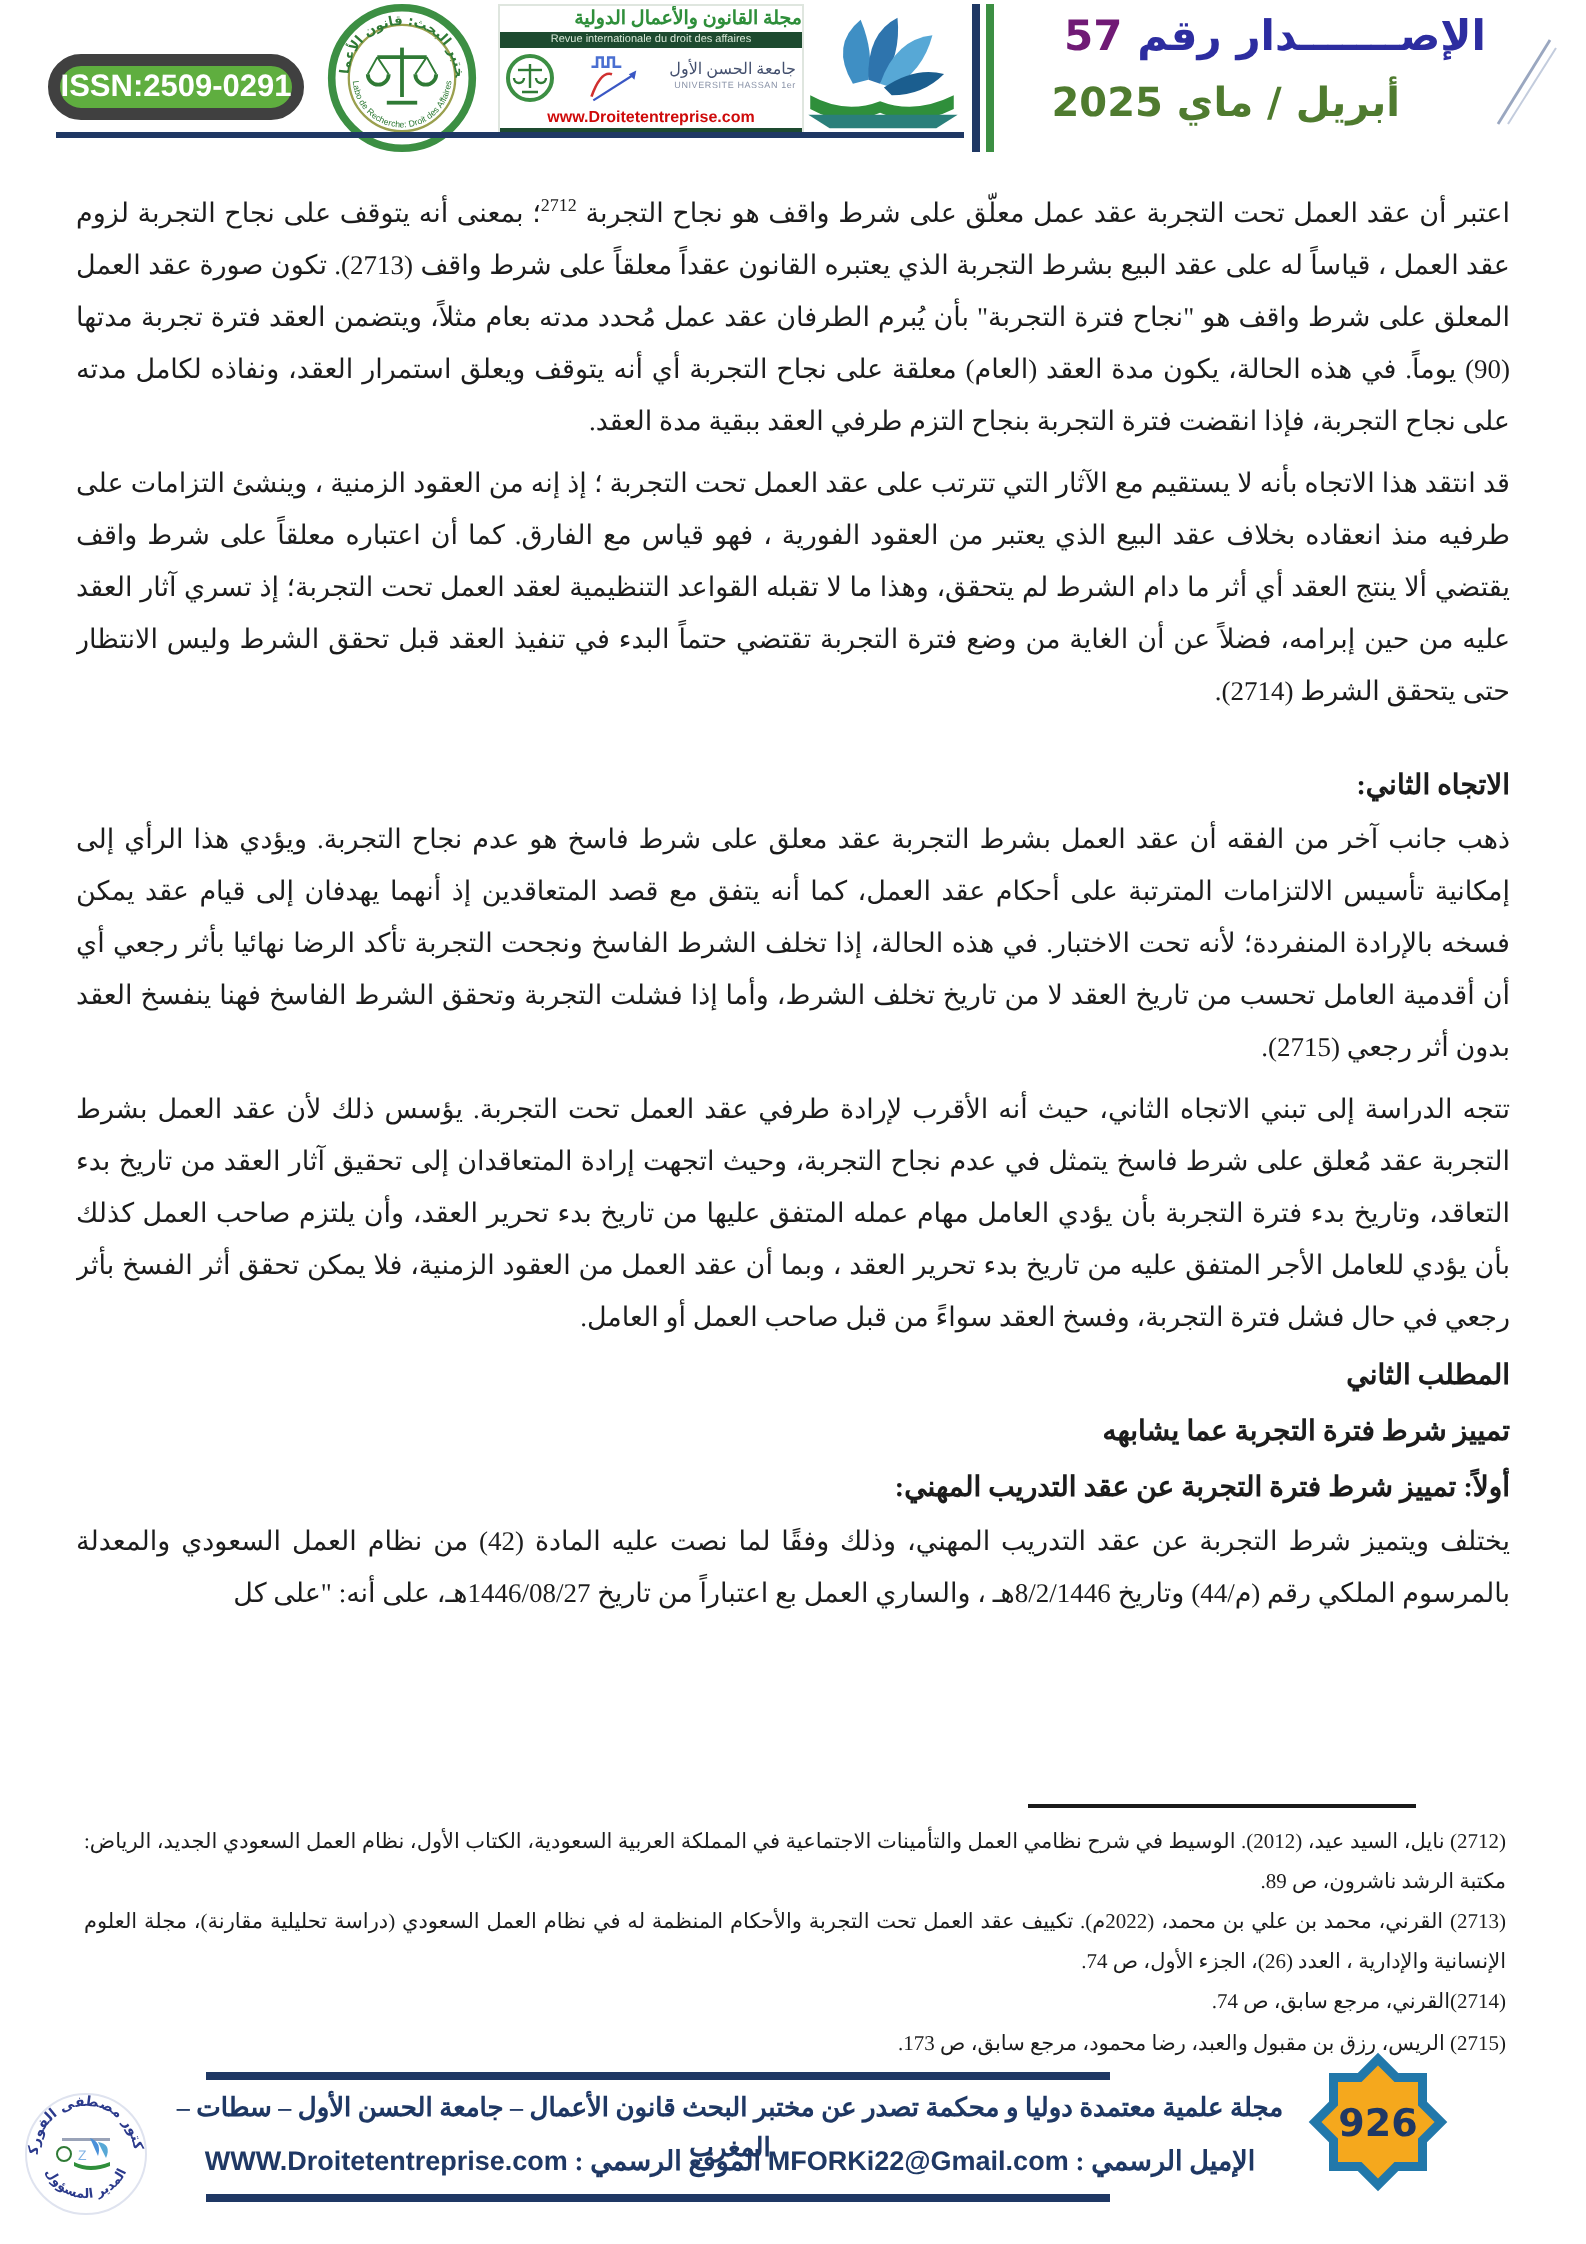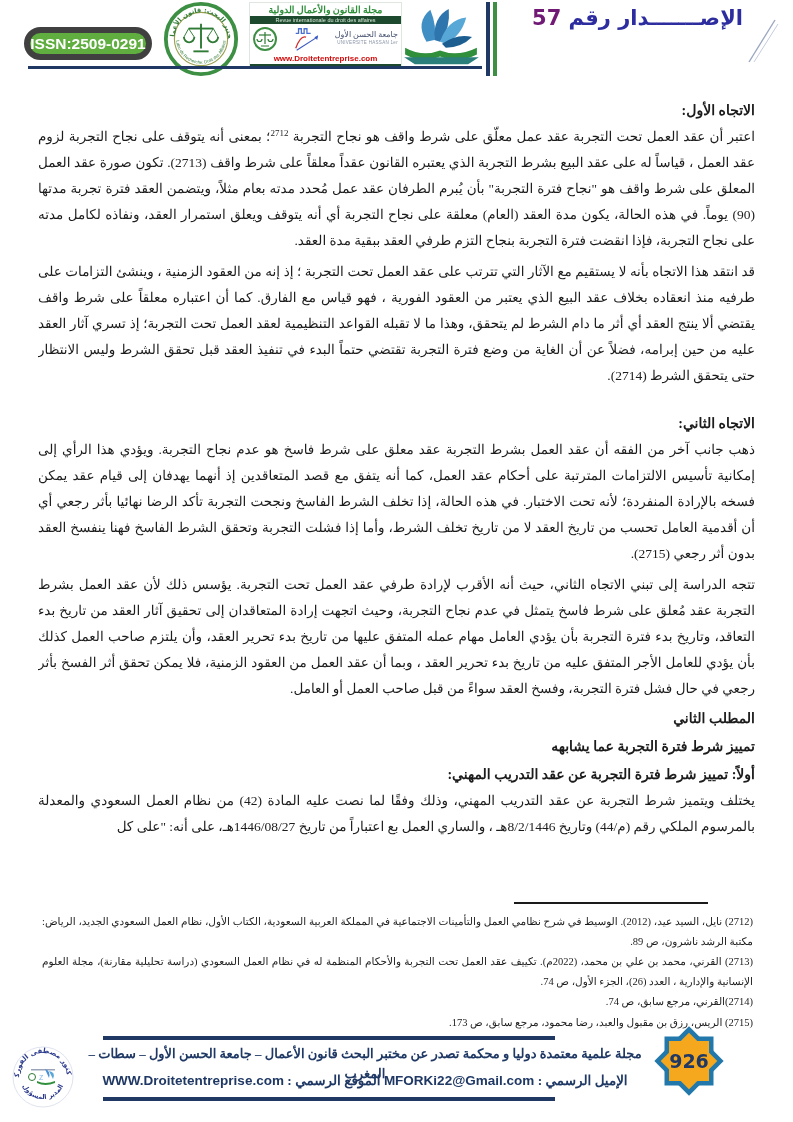--- a/index.html
+++ b/index.html
@@ -8,21 +8,21 @@
 
   
   .header{position:absolute;top:0;left:0;width:793px;height:88px;background:#fff;}
   .issn-pill{position:absolute;left:24px;top:27px;width:128px;height:33px;border-radius:18px;
              background:#5fae3f;border:6px solid #404040;box-sizing:border-box;
              display:flex;align-items:center;justify-content:center;
              color:#fff;font-family:"Liberation Sans",sans-serif;font-weight:bold;font-size:15.5px;}
   .lab-seal{position:absolute;left:163px;top:1px;}
   .journal-card{position:absolute;left:250px;top:3px;width:151px;height:63px;background:#fff;
                 box-shadow:0 0 0 1px #dfe6df;display:flex;flex-direction:column;overflow:hidden;}
-  .jc-title{color:#2f8f3b;font-weight:bold;font-size:9.5px;text-align:center;line-height:12px;padding-top:1px;direction:rtl;}
+  .jc-title{color:#2f8f3b;font-weight:bold;font-size:9.5px;line-height:12px;padding-top:1px;direction:rtl;}
   .jc-band{background:#1d4a2f;color:#d8e8d8;font-family:"Liberation Sans",sans-serif;font-size:5.5px;
            text-align:center;line-height:8px;height:8px;}
   .jc-mid{flex:1;display:flex;align-items:center;justify-content:space-between;padding:1px 3px;}
   .jc-uni{text-align:right;direction:rtl;line-height:8px;}
   .jc-uni-ar{font-size:8px;color:#44506e;font-family:Liberation Serif, serif;}
   .jc-uni-fr{font-size:4.5px;color:#8a93a8;font-family:"Liberation Sans",sans-serif;letter-spacing:.3px;}
   .jc-url{color:#cf0a0a;font-family:"Liberation Sans",sans-serif;font-weight:bold;font-size:8px;
           text-align:center;border-bottom:3px solid #1d4a2f;padding-bottom:1px;}
   .book-logo{position:absolute;left:397px;top:5px;}
   .vbar{position:absolute;top:2px;height:74px;width:4px;}
@@ -133,30 +133,30 @@
 
     <div class="vbar vbar-navy"></div>
     <div class="vbar vbar-green"></div>
     <div class="header-rule"></div>
 
     <div class="issue-block">
       <div class="issue-line1">
         <span>الإصـــــــدار رقم</span>
         <span class="issue-num">57</span>
       </div>
+      <div class="issue-line2">أبريل / ماي 2025</div>
     </div>
 
     <svg class="slash-decor" width="34" height="48" viewBox="0 0 34 48">
       <line x1="4" y1="46" x2="30" y2="4" stroke="#9aa7c0" stroke-width="1.4"></line>
       <line x1="9" y1="46" x2="33" y2="8" stroke="#c3ccdd" stroke-width="1"></line>
     </svg>
   </div>
 
   <div class="main">
-    <h3>الاتجاه الأول:</h3>
     <p><span>اعتبر أن عقد العمل تحت التجربة عقد عمل معلّق على شرط واقف هو نجاح التجربة </span><sup class="fnref">2712</sup><span>؛ بمعنى أنه يتوقف على نجاح التجربة لزوم عقد العمل ، قياساً له على عقد البيع بشرط التجربة الذي يعتبره القانون عقداً معلقاً على شرط واقف (2713). تكون صورة عقد العمل المعلق على شرط واقف هو "نجاح فترة التجربة" بأن يُبرم الطرفان عقد عمل مُحدد مدته بعام مثلاً، ويتضمن العقد فترة تجربة مدتها (90) يوماً. في هذه الحالة، يكون مدة العقد (العام) معلقة على نجاح التجربة أي أنه يتوقف ويعلق استمرار العقد، ونفاذه لكامل مدته على نجاح التجربة، فإذا انقضت فترة التجربة بنجاح التزم طرفي العقد ببقية مدة العقد.</span></p>
     <p>قد انتقد هذا الاتجاه بأنه لا يستقيم مع الآثار التي تترتب على عقد العمل تحت التجربة ؛ إذ إنه من العقود الزمنية ، وينشئ التزامات على طرفيه منذ انعقاده بخلاف عقد البيع الذي يعتبر من العقود الفورية ، فهو قياس مع الفارق. كما أن اعتباره معلقاً على شرط واقف يقتضي ألا ينتج العقد أي أثر ما دام الشرط لم يتحقق، وهذا ما لا تقبله القواعد التنظيمية لعقد العمل تحت التجربة؛ إذ تسري آثار العقد عليه من حين إبرامه، فضلاً عن أن الغاية من وضع فترة التجربة تقتضي حتماً البدء في تنفيذ العقد قبل تحقق الشرط وليس الانتظار حتى يتحقق الشرط (2714).</p>
     <h3 class="gap-top">الاتجاه الثاني:</h3>
     <p>ذهب جانب آخر من الفقه أن عقد العمل بشرط التجربة عقد معلق على شرط فاسخ هو عدم نجاح التجربة. ويؤدي هذا الرأي إلى إمكانية تأسيس الالتزامات المترتبة على أحكام عقد العمل، كما أنه يتفق مع قصد المتعاقدين إذ أنهما يهدفان إلى قيام عقد يمكن فسخه بالإرادة المنفردة؛ لأنه تحت الاختبار. في هذه الحالة، إذا تخلف الشرط الفاسخ ونجحت التجربة تأكد الرضا نهائيا بأثر رجعي أي أن أقدمية العامل تحسب من تاريخ العقد لا من تاريخ تخلف الشرط، وأما إذا فشلت التجربة وتحقق الشرط الفاسخ فهنا ينفسخ العقد بدون أثر رجعي (2715).</p>
     <p>تتجه الدراسة إلى تبني الاتجاه الثاني، حيث أنه الأقرب لإرادة طرفي عقد العمل تحت التجربة. يؤسس ذلك لأن عقد العمل بشرط التجربة عقد مُعلق على شرط فاسخ يتمثل في عدم نجاح التجربة، وحيث اتجهت إرادة المتعاقدان إلى تحقيق آثار العقد من تاريخ بدء التعاقد، وتاريخ بدء فترة التجربة بأن يؤدي العامل مهام عمله المتفق عليها من تاريخ بدء تحرير العقد، وأن يلتزم صاحب العمل كذلك بأن يؤدي للعامل الأجر المتفق عليه من تاريخ بدء تحرير العقد ، وبما أن عقد العمل من العقود الزمنية، فلا يمكن تحقق أثر الفسخ بأثر رجعي في حال فشل فترة التجربة، وفسخ العقد سواءً من قبل صاحب العمل أو العامل.</p>
     <h3>المطلب الثاني</h3>
     <h3>تمييز شرط فترة التجربة عما يشابهه</h3>
     <h3>أولاً: تمييز شرط فترة التجربة عن عقد التدريب المهني:</h3>
     <p>يختلف ويتميز شرط التجربة عن عقد التدريب المهني، وذلك وفقًا لما نصت عليه المادة (42) من نظام العمل السعودي والمعدلة بالمرسوم الملكي رقم (م/44) وتاريخ 8/2/1446هـ ، والساري العمل بع اعتباراً من تاريخ 1446/08/27هـ، على أنه: "على كل</p>
   </div>

